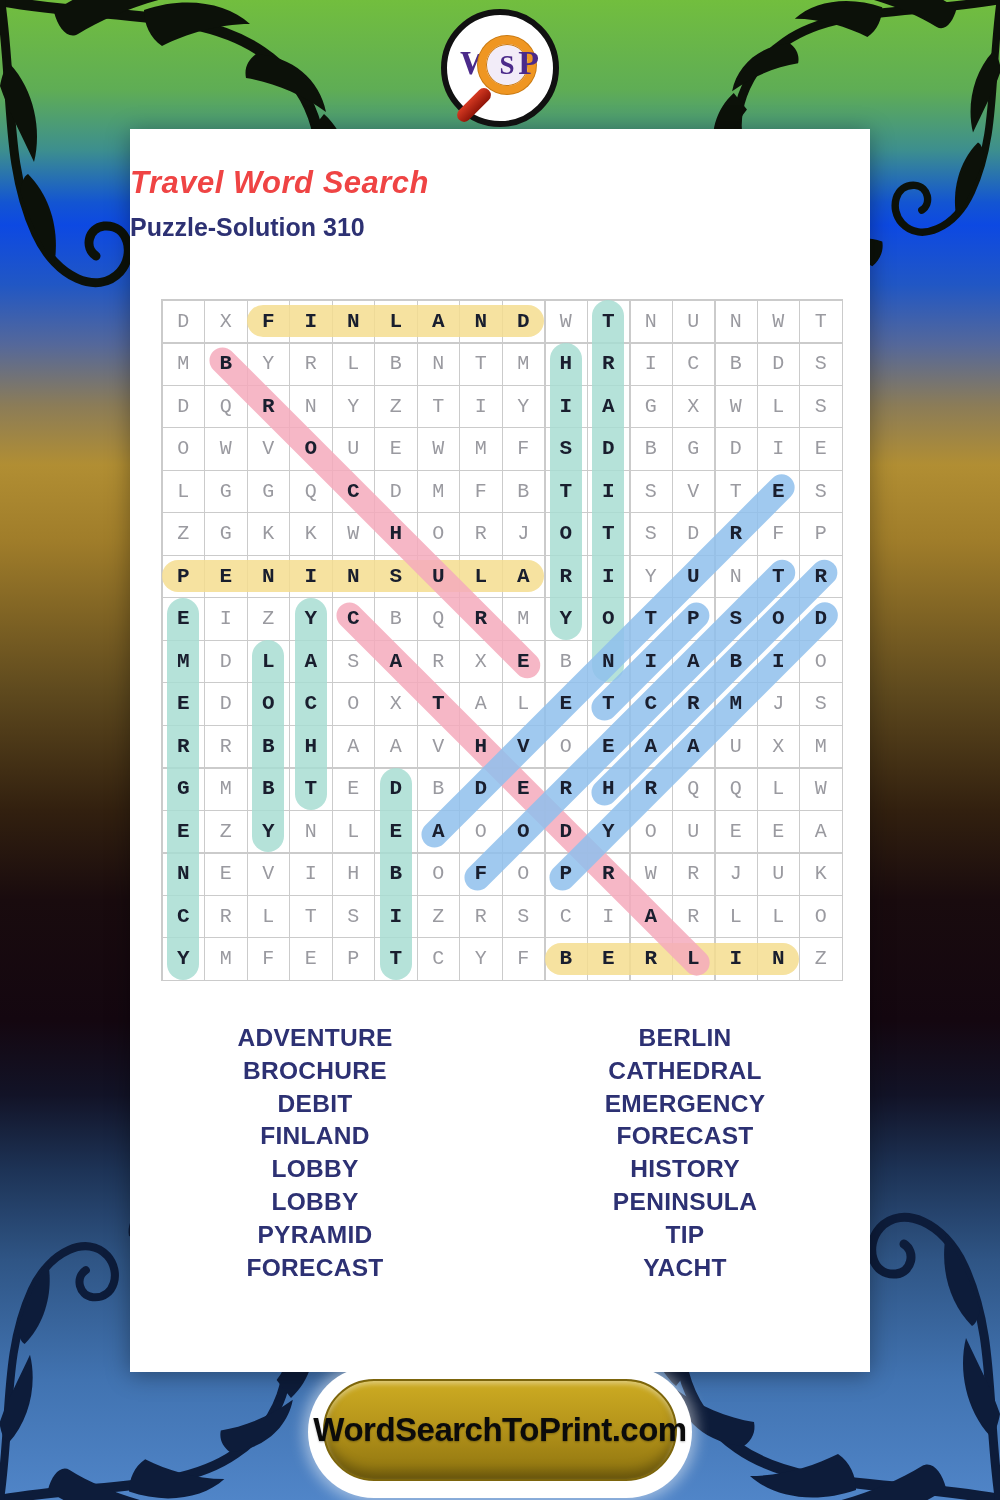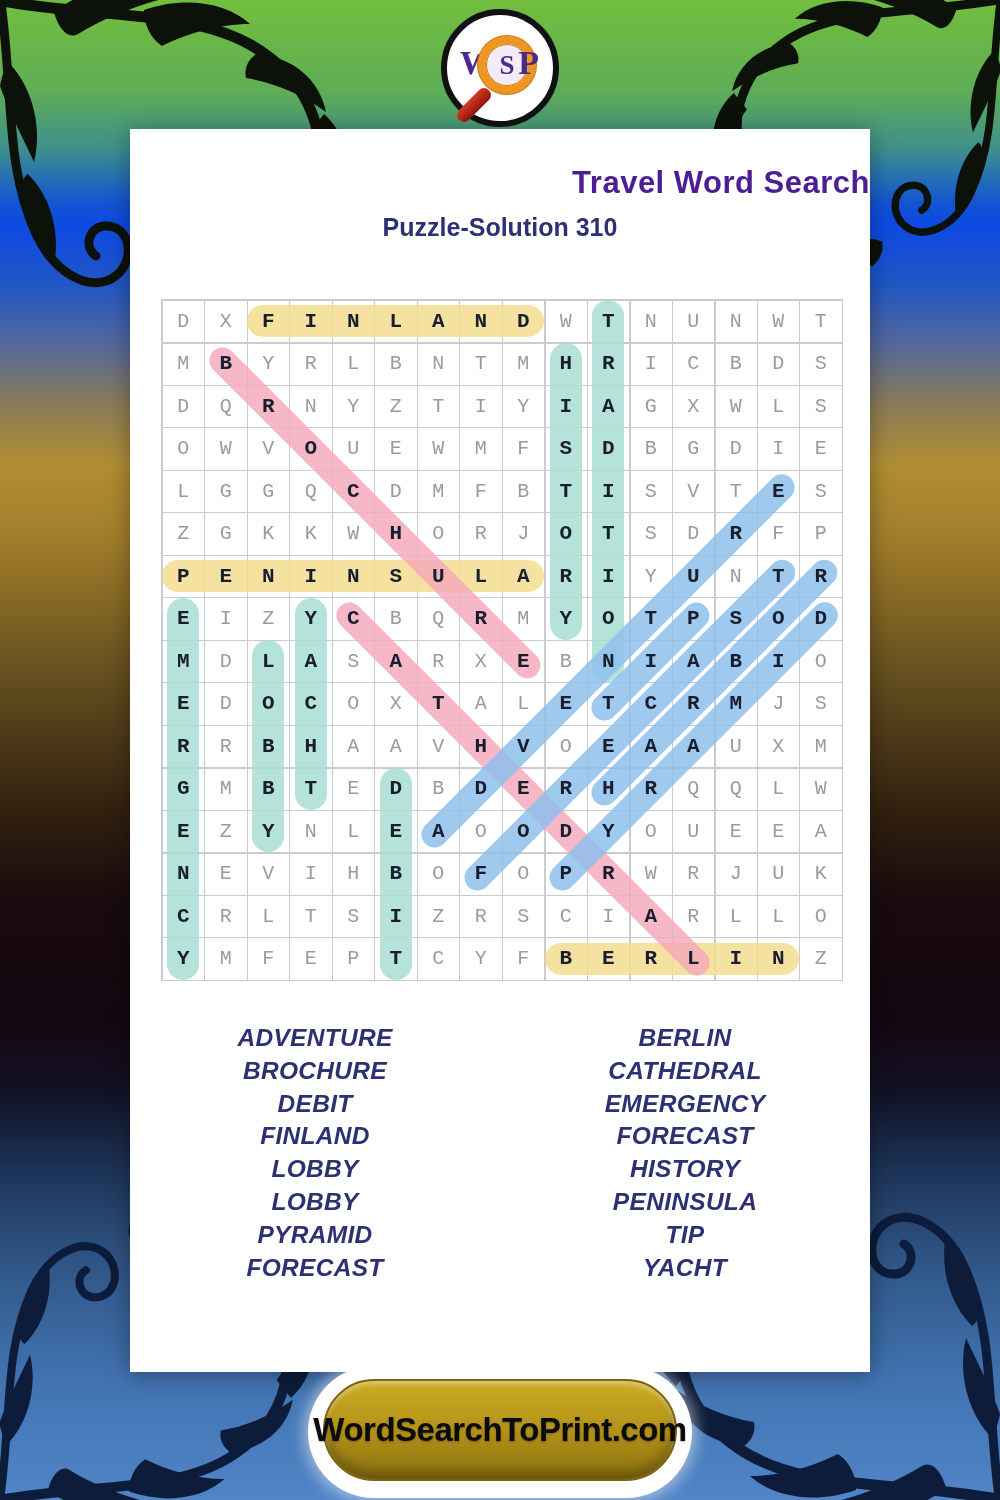--- a/index.html
+++ b/index.html
@@ -11,38 +11,38 @@
       #5f4a1e 46%, #32200f 54%, #190b0e 60%, #140710 68%, #121327 73%,
       #1d3356 78%, #2f5585 84%, #4173b1 92%, #5085c8 100%);}
   .flourish{position:absolute;z-index:2;pointer-events:none;}
   .fl-tl{left:-6px;top:-6px;width:400px;height:400px;color:#0c1109;}
   .fl-tr{right:-6px;top:-6px;width:330px;height:330px;color:#0c1109;transform:scaleX(-1);}
   .fl-bl{left:-6px;bottom:-6px;width:360px;height:360px;color:#0d1c3a;transform:scaleY(-1);}
   .fl-br{right:-6px;bottom:-6px;width:400px;height:400px;color:#0d1c3a;transform:scale(-1,-1);}
 
   .card{position:absolute;left:130px;top:129px;width:740px;height:1243px;background:#ffffff;
         z-index:5;box-shadow:0 3px 22px rgba(0,0,0,.35);}
-  .title{position:absolute;left:0;top:36px;width:100%;text-align:right;
-         font-size:31px;font-weight:bold;color:#4c1d95;letter-spacing:.5px;}
-  .subtitle{position:absolute;left:0;top:84px;width:100%;text-align:center;
+  .title{position:absolute;left:0;top:36px;width:100%;text-align:left;
+         font-size:31px;font-weight:bold;color:#ef4444;letter-spacing:.5px;font-style:italic;}
+  .subtitle{position:absolute;left:0;top:84px;width:100%;text-align:left;
          font-size:25px;font-weight:bold;color:#2d3173;}
 
   .grid-wrap{position:absolute;left:31px;top:170px;width:682px;height:682px;
      box-sizing:border-box;border:1px solid #cbcbcb;
      background-image:
        repeating-linear-gradient(to right,#cbcbcb 0 1px,transparent 1px 42.5px),
        repeating-linear-gradient(to bottom,#cbcbcb 0 1px,transparent 1px 42.5px);}
   .hl-layer,.letter-layer{position:absolute;left:0;top:0;width:680px;height:680px;}
   .hl{position:absolute;opacity:.85;}
   .letter-layer{display:grid;grid-template-columns:repeat(16,42.5px);grid-template-rows:repeat(16,42.5px);}
   .cell{display:flex;align-items:center;justify-content:center;
         font-family:"Liberation Mono",monospace;font-size:20px;color:#9a9aa0;}
   .cell.bold{font-weight:700;color:#191e2e;font-size:21px;}
 
-  .word-list{position:absolute;left:0;top:893px;width:100%;display:flex;font-style:italic;}
+  .word-list{position:absolute;left:0;top:893px;width:100%;display:flex;}
   .list-col{width:50%;text-align:center;}
   .word{font-size:24.5px;font-weight:bold;color:#2d3173;line-height:32.8px;letter-spacing:.3px;}
 
   .logo{position:absolute;left:441px;top:9px;width:118px;height:118px;background:#fff;
         border:6px solid #111;border-radius:50%;box-sizing:border-box;z-index:8;}
   .logo-letter{position:absolute;font-family:"Liberation Serif",serif;font-weight:700;
         font-size:34px;color:#4b2a8a;top:48px;transform:translateY(-50%);}
   .logo-w{left:13px;} .logo-p{right:14px;}
   .lens{position:absolute;left:31px;top:21px;width:42px;height:42px;border:8px solid #ef9622;
         border-radius:50%;background:#f2ecf8;box-shadow:0 0 0 1px #c97a12, inset 0 0 0 1px #c97a12;

